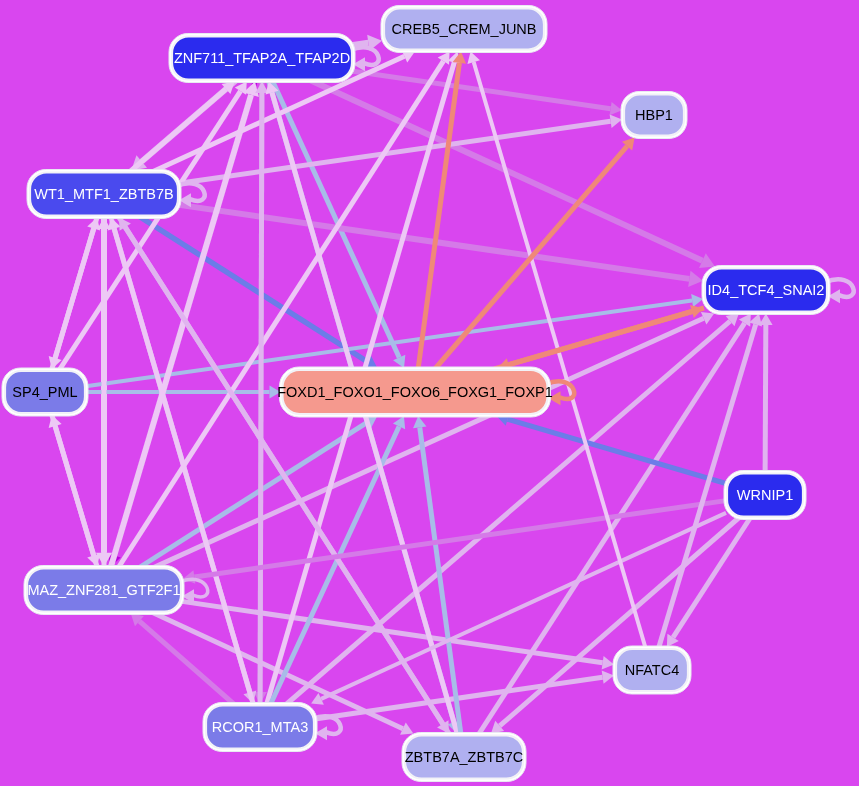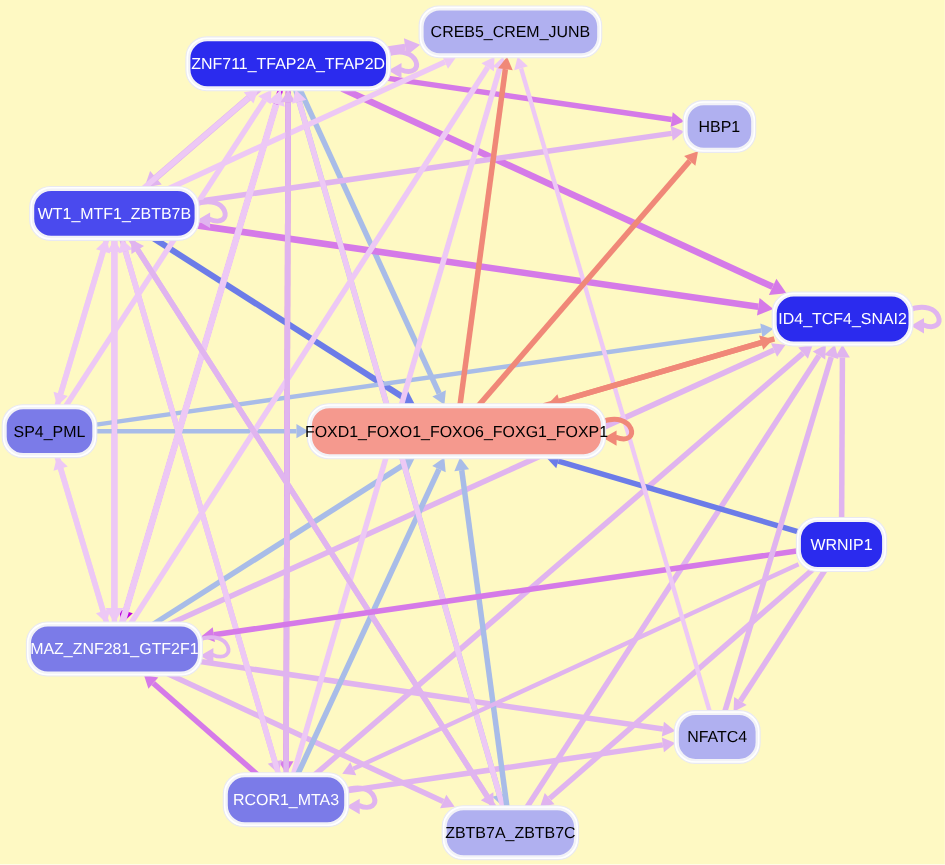--- a/index.html
+++ b/index.html
@@ -11,21 +11,21 @@
   body {
     width: 859px;
     height: 786px;
     overflow: hidden;
     font-family: "Liberation Sans", sans-serif;
   }
   #graph-root {
     position: relative;
     width: 859px;
     height: 786px;
-    background: #fef9c3;
+    background: #d946ef;
   }
   svg#network-canvas {
     position: absolute;
     left: 0;
     top: 0;
     width: 859px;
     height: 786px;
     display: block;
   }
   .node-rect {

